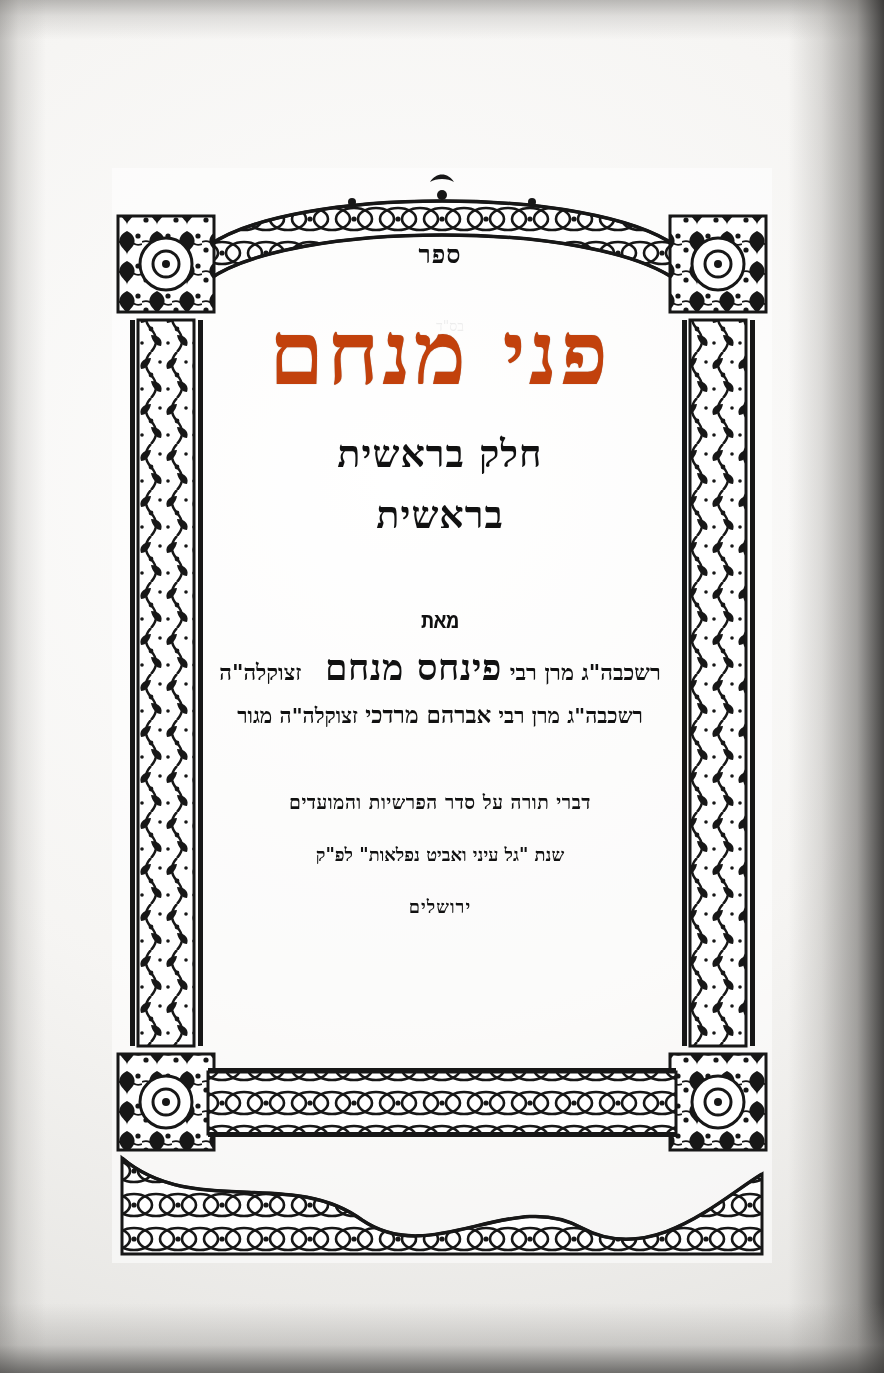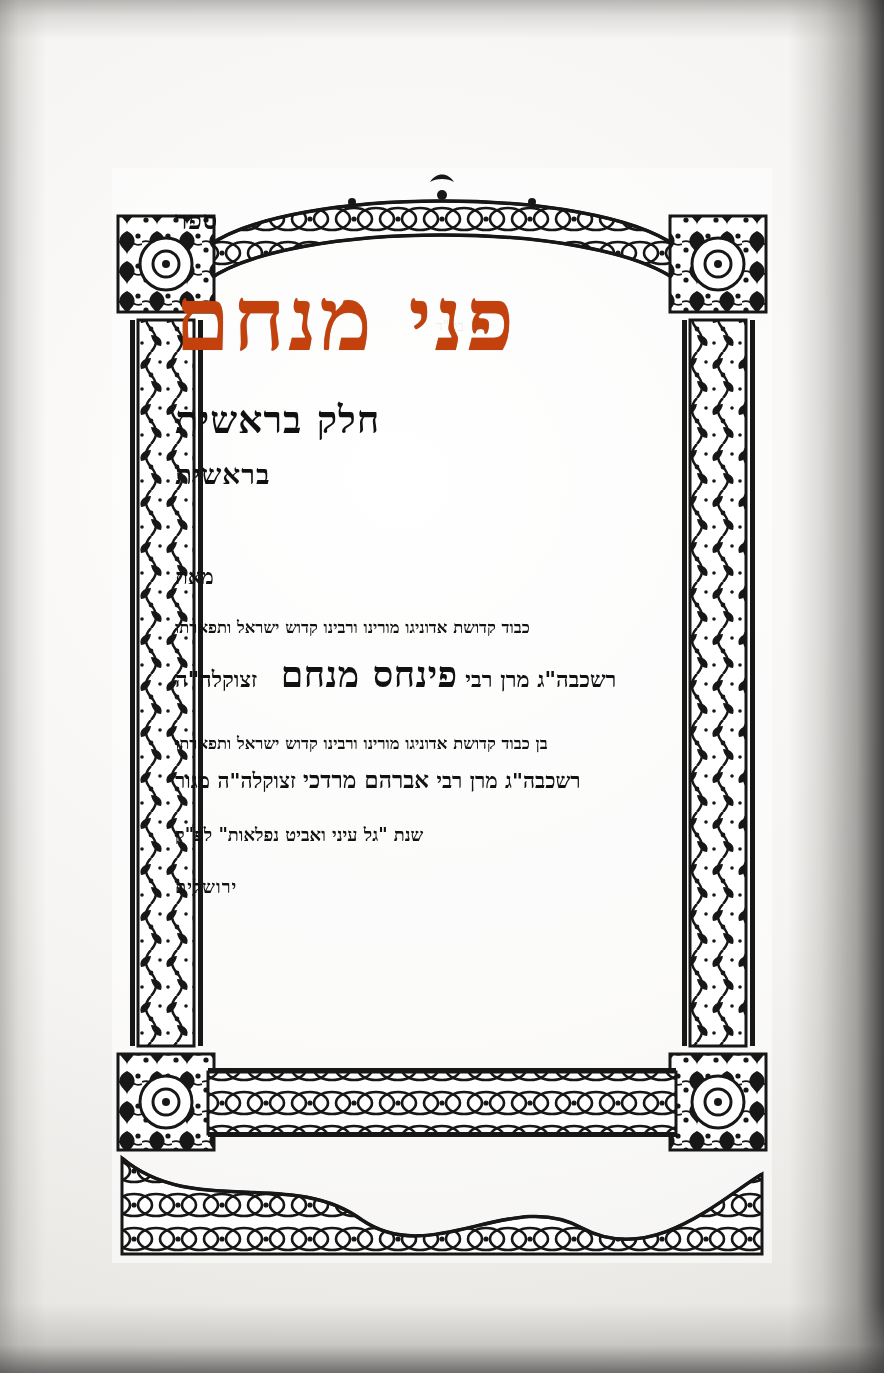--- a/index.html
+++ b/index.html
@@ -75,24 +75,24 @@
     top: 168px;
     width: 660px;
     height: 1095px;
   }
   .frame svg { display: block; width: 100%; height: 100%; }
 
   
   .title-block {
     position: absolute;
     left: 175px;
-    top: 184px;
+    top: 218px;
     width: 530px;
     height: 1000px;
-    text-align: left;
+    text-align: center;
     color: #111;
     direction: rtl;
   }
 
   .word-sefer {
     margin-top: 22px;
     font-family: "DejaVu Serif", "Liberation Serif", serif;
     font-size: 25px;
     font-weight: 700;
     letter-spacing: 1px;
@@ -112,28 +112,28 @@
   .part-line {
     margin-top: 34px;
     font-family: "DejaVu Serif", "Liberation Serif", serif;
     font-size: 38px;
     font-weight: 700;
     letter-spacing: 1px;
   }
   .book-line {
     margin-top: 16px;
     font-family: "DejaVu Serif", "Liberation Serif", serif;
-    font-size: 28px;
+    font-size: 38px;
     font-weight: 700;
     letter-spacing: 1px;
   }
 
   .by-word {
     margin-top: 74px;
-    font-family: Liberation Serif, serif;
+    font-family: Liberation Mono, monospace;
     font-size: 21px;
     font-weight: 700;
   }
 
   .attr-small {
     margin-top: 26px;
     font-family: "DejaVu Serif", "Liberation Serif", serif;
     font-size: 16.5px;
     font-weight: 700;
     line-height: 1.5;
@@ -322,34 +322,33 @@
 
     <div class="word-sefer">ספר</div>
 
     <div class="main-title">פני מנחם</div>
 
     <div class="part-line">חלק בראשית</div>
     <div class="book-line">בראשית</div>
 
     <div class="by-word">מאת</div>
 
-    <div class="attr-small">כבוד קדושת אדוניגו מורינו ורבינו קדוש ישראל ותפארתו</div>
     <div class="attr-big">
       <span>רשכבה"ג מרן רבי</span>
       <span class="emph">פינחס מנחם</span>
       <span>זצוקלה"ה</span>
     </div>
 
-    <div class="attr-small2">בן כבוד קדושת אדוניגו מורינו ורבינו קדוש ישראל ותפארתו</div>
     <div class="attr-big2">
       <span>רשכבה"ג מרן רבי</span>
       <span class="emph">אברהם מרדכי</span>
       <span>זצוקלה"ה מגור</span>
     </div>
 
+    <div class="subject-line">דברי תורה על סדר הפרשיות והמועדים</div>
     <div class="year-line">שנת "גל עיני ואביט נפלאות" לפ"ק</div>
     <div class="city-line">ירושלים</div>
   </div>
 
   <div class="top-edge"></div>
   <div class="left-edge"></div>
   <div class="right-edge"></div>
   <div class="bottom-edge"></div>
 </div>
 

